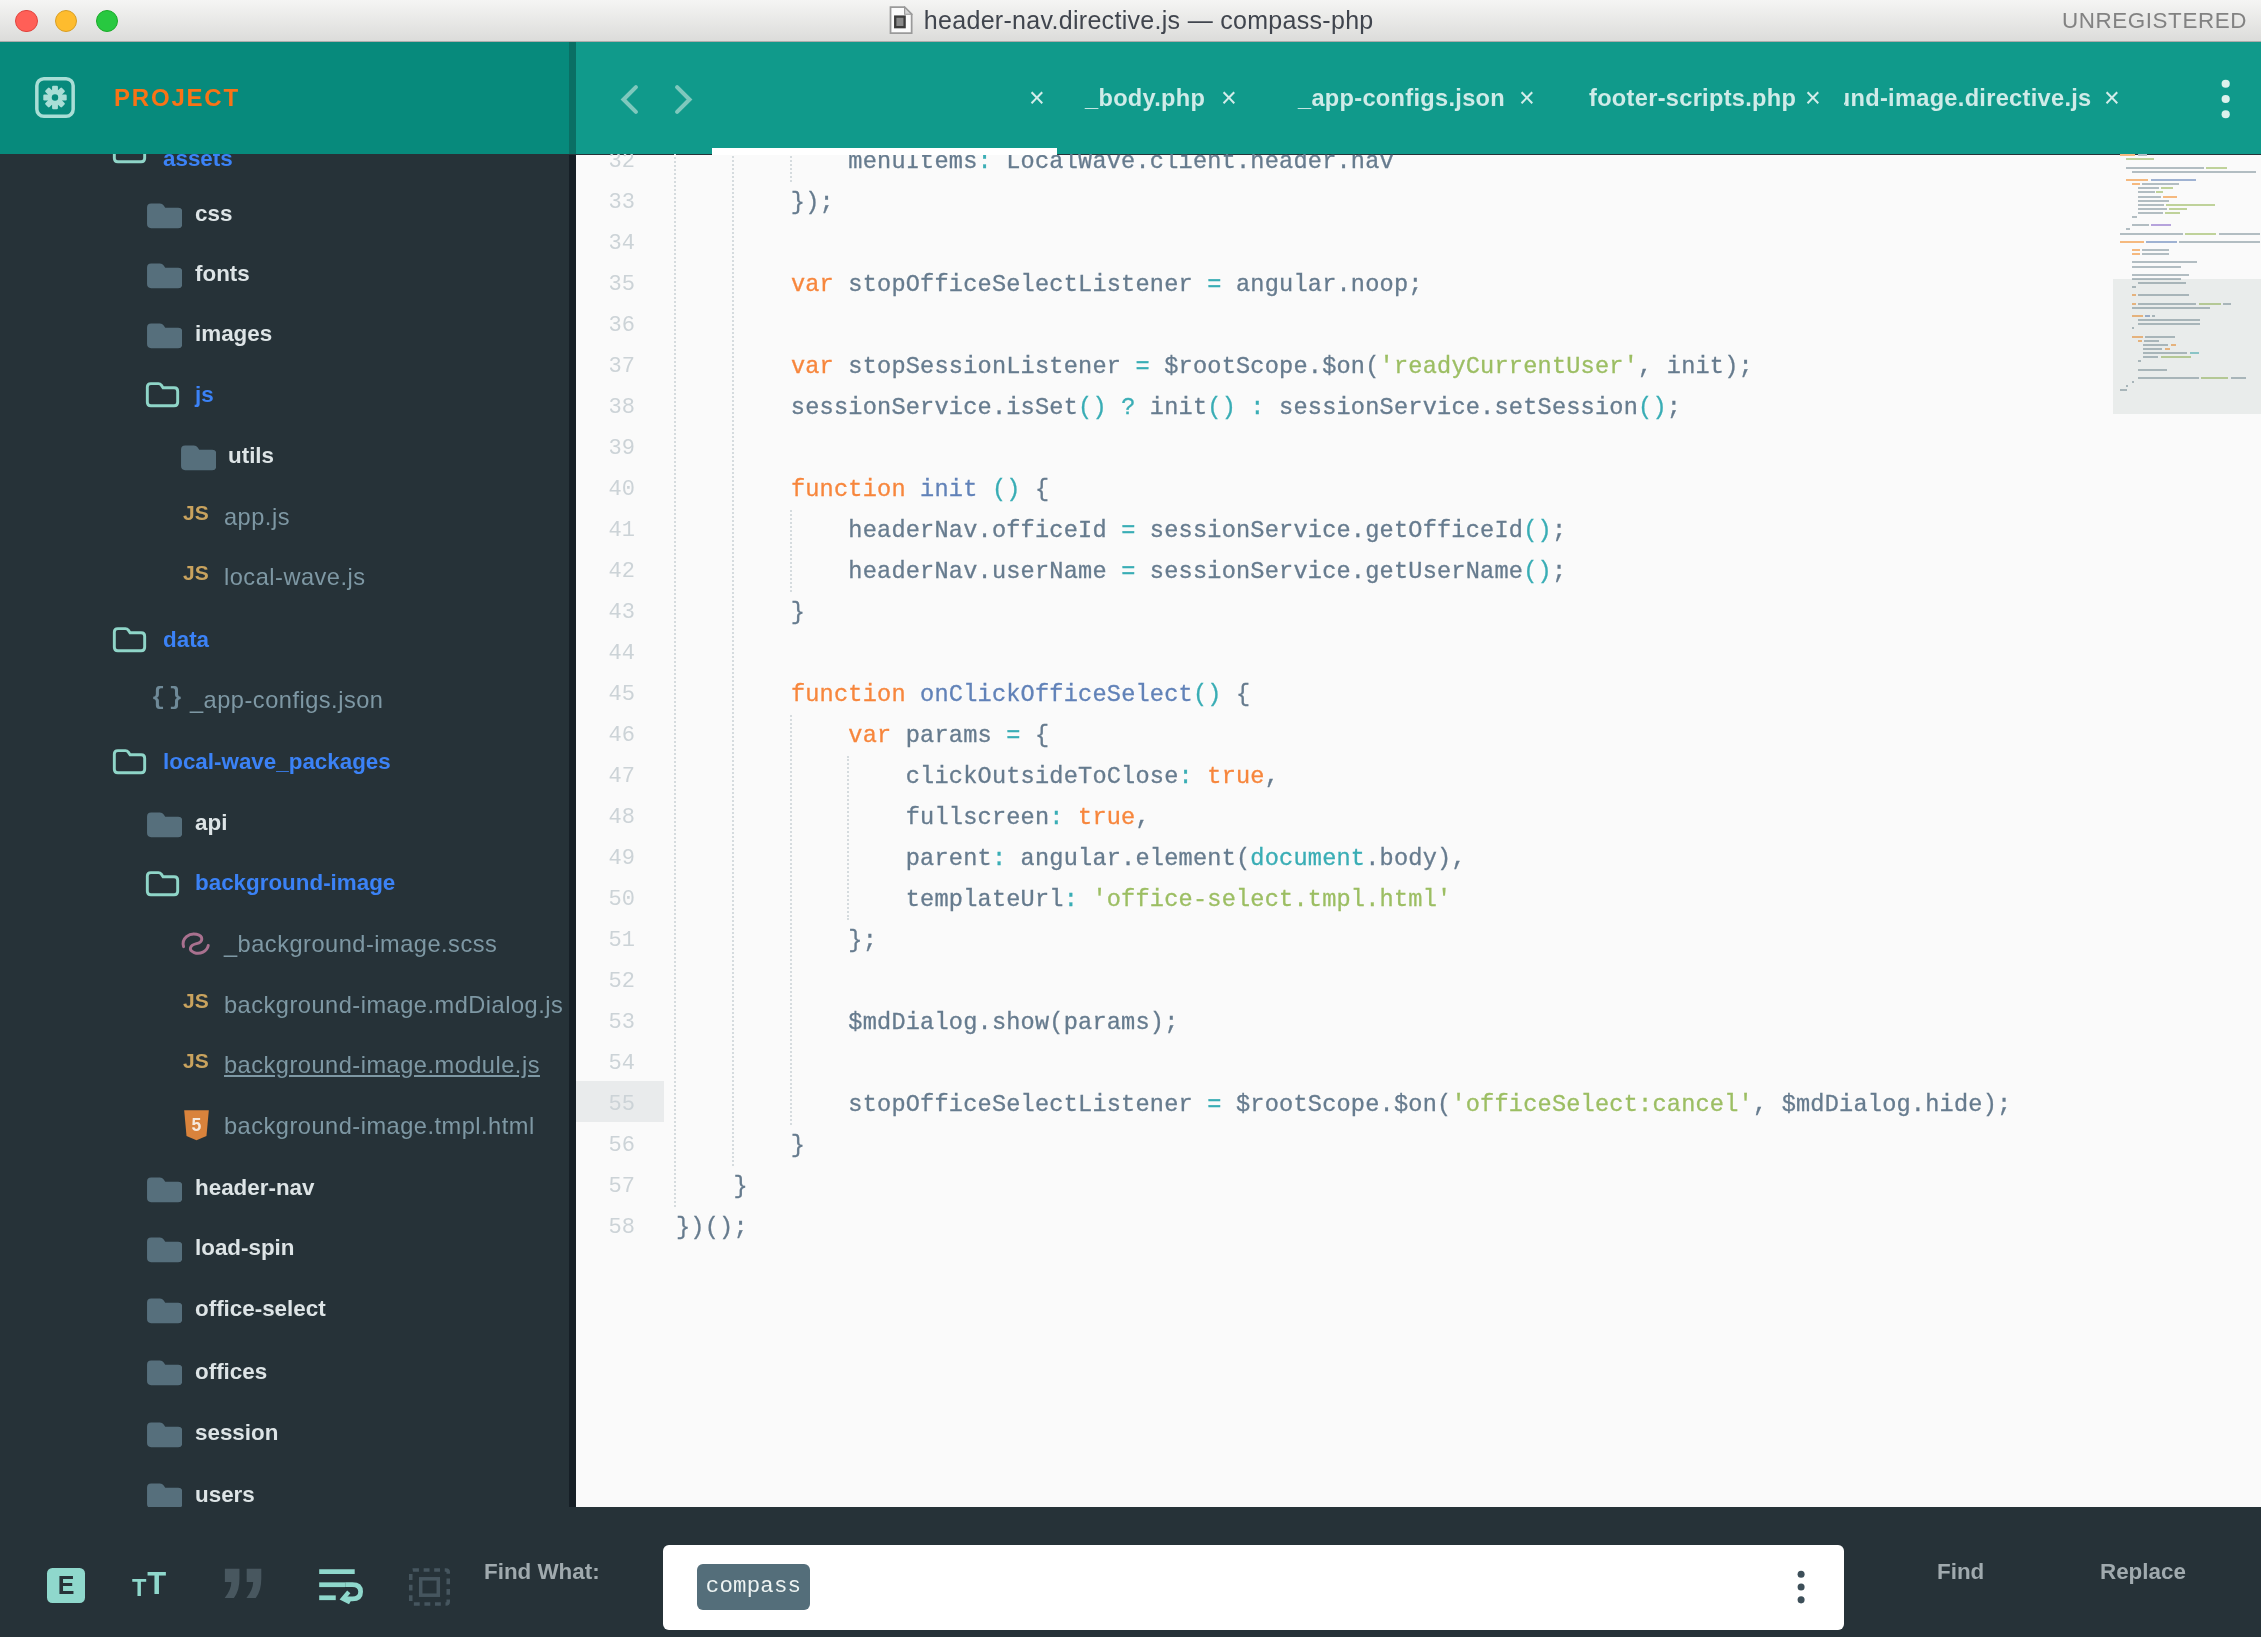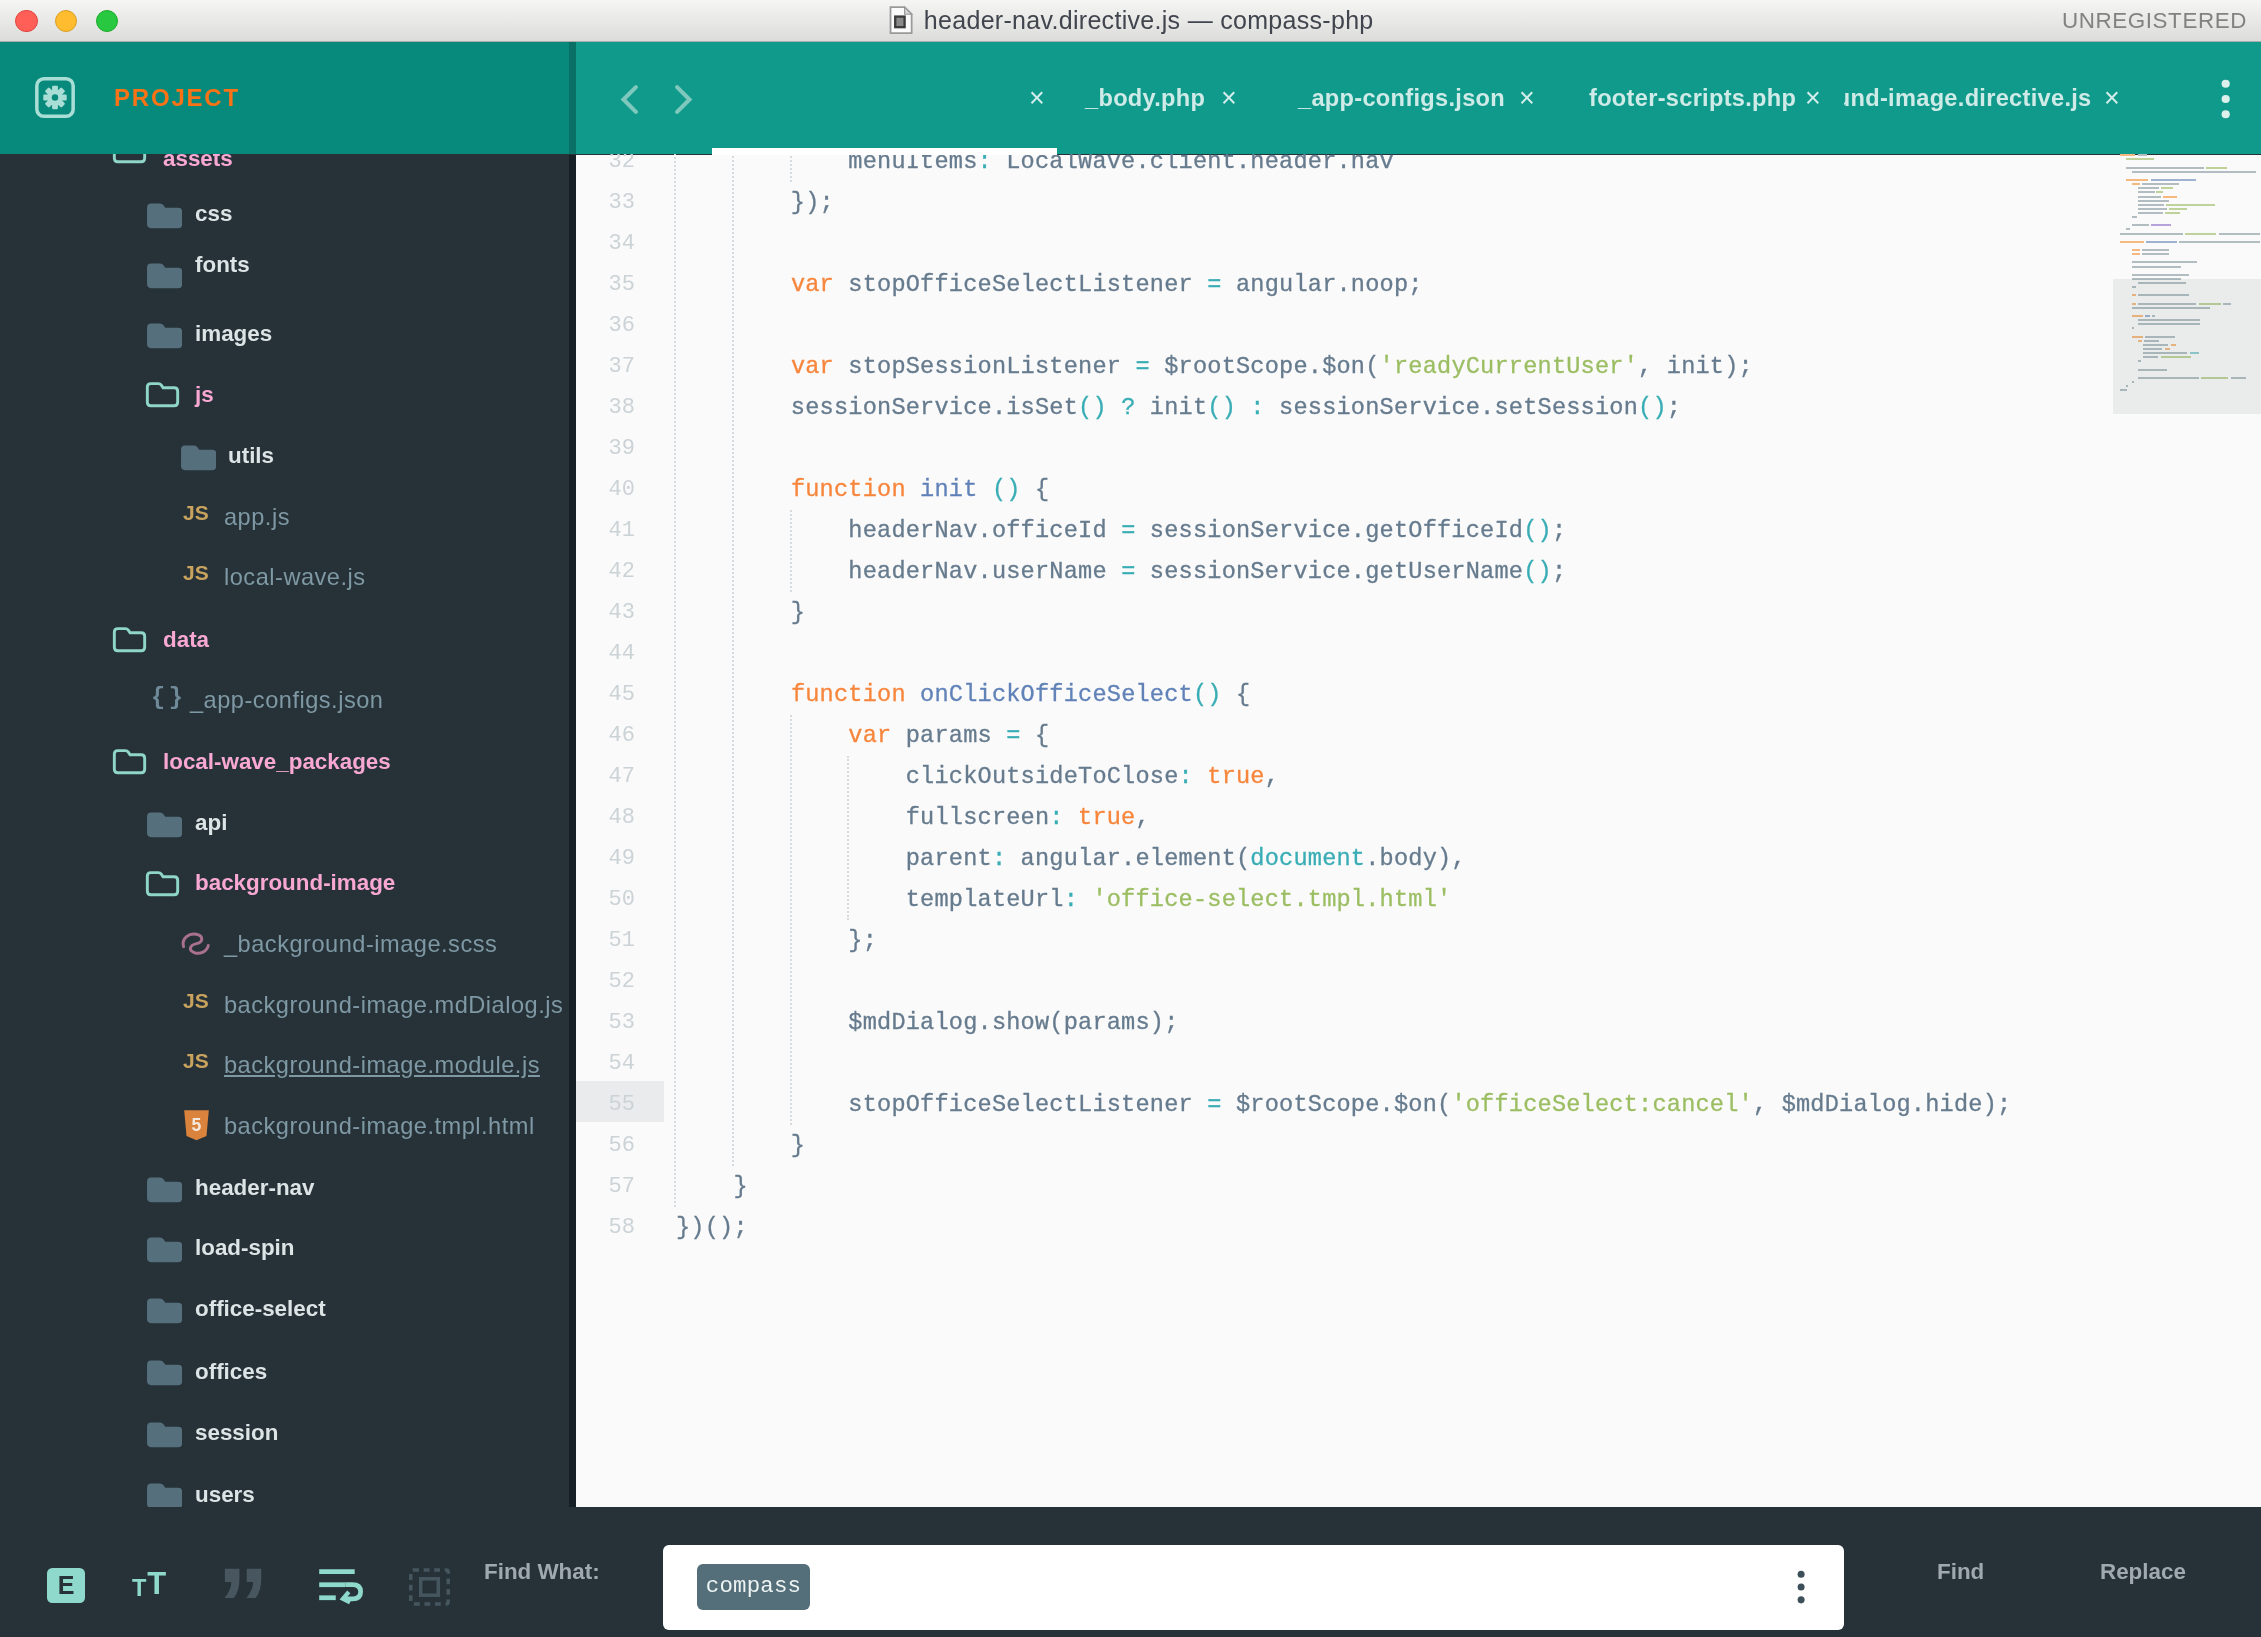--- a/index.html
+++ b/index.html
@@ -24,21 +24,21 @@
   #proj-label{z-index:5;left:114px;top:42px;height:112px;line-height:112px;font-size:24px;font-weight:bold;color:#f97316;letter-spacing:1.8px;}
   #tab-underline{z-index:6;left:712px;top:148px;width:345px;height:6.5px;background:#ffffff;}
   .tabtxt{white-space:nowrap;z-index:6;top:42px;height:112px;line-height:112px;font-size:23.6px;font-weight:bold;color:rgba(255,255,255,0.8);letter-spacing:0.3px;}
   .tabtxt.active{color:#ffffff;}
   .tabx{z-index:6;top:42px;height:112px;line-height:112px;font-size:27px;font-weight:400;color:rgba(255,255,255,0.82);}
 
   
   #sidebar{left:0;top:155px;width:569px;height:1353px;background:#263238;}
   #sidebar-border{left:569px;top:155px;width:7px;height:1353px;background:#161f26;}
   .flabel{font-size:22.4px;font-weight:bold;color:#dde4e6;}
-  .flabel.open{color:#f9a8d4;}
+  .flabel.open{color:#3b82f6;}
   .filelabel{font-size:23.6px;color:#7e98a4;letter-spacing:0.5px;}
 
   
   #editor{left:576px;top:155px;width:1685px;height:1353px;background:#fafafa;}
   #gutter{left:576px;top:141px;margin:0;width:59px;text-align:right;font-size:22px;line-height:41px;color:#ccd3d7;}
   #line55hl{left:576px;top:1081px;width:88px;height:41px;background:#e9ebec;}
   #code{left:676px;top:141px;font-size:23.6px;line-height:41px;letter-spacing:0.2px;color:#667b8e;margin:0;-webkit-text-stroke:0.3px;}
   #code .o{color:#f7863c;}
   #code .c{color:#39adb5;}
   #code .g{color:#9cbe63;}
@@ -95,21 +95,21 @@
   <div class="abs flabel open" style="left:163px;top:146px;">assets</div>
 
   <div class="abs" style="left:145px;top:200px;"><svg width="37" height="29.4" viewBox="0 0 62 50">
         <path d="M3 13 q0-7 7-7 h15 q4 0 6 3 l3 4 h22 q7 0 7 7 v21 q0 7-7 7 H10 q-7 0-7-7 z" fill="#566f7c"></path>
       </svg></div>
   <div class="abs flabel" style="left:195px;top:201px;">css</div>
 
   <div class="abs" style="left:145px;top:260px;"><svg width="37" height="29.4" viewBox="0 0 62 50">
         <path d="M3 13 q0-7 7-7 h15 q4 0 6 3 l3 4 h22 q7 0 7 7 v21 q0 7-7 7 H10 q-7 0-7-7 z" fill="#566f7c"></path>
       </svg></div>
-  <div class="abs flabel" style="left:195px;top:252px;text-align:right;">fonts</div>
+  <div class="abs flabel" style="left:195px;top:261px;text-align:right;">fonts</div>
 
   <div class="abs" style="left:145px;top:320px;"><svg width="37" height="29.4" viewBox="0 0 62 50">
         <path d="M3 13 q0-7 7-7 h15 q4 0 6 3 l3 4 h22 q7 0 7 7 v21 q0 7-7 7 H10 q-7 0-7-7 z" fill="#566f7c"></path>
       </svg></div>
   <div class="abs flabel" style="left:195px;top:321px;">images</div>
 
   <div class="abs" style="left:145px;top:380px;"><svg width="35" height="29.4" viewBox="0 0 60 50">
         <path d="M4 12 q0-6 6-6 h13 q3 0 5 2.5 l3 4.5 h19 q6 0 6 6 v19 q0 6-6 6 H10 q-6 0-6-6 z" fill="none" stroke="#8fd5c8" stroke-width="5"></path>
       </svg></div>
   <div class="abs flabel open" style="left:195px;top:382px;">js</div>

